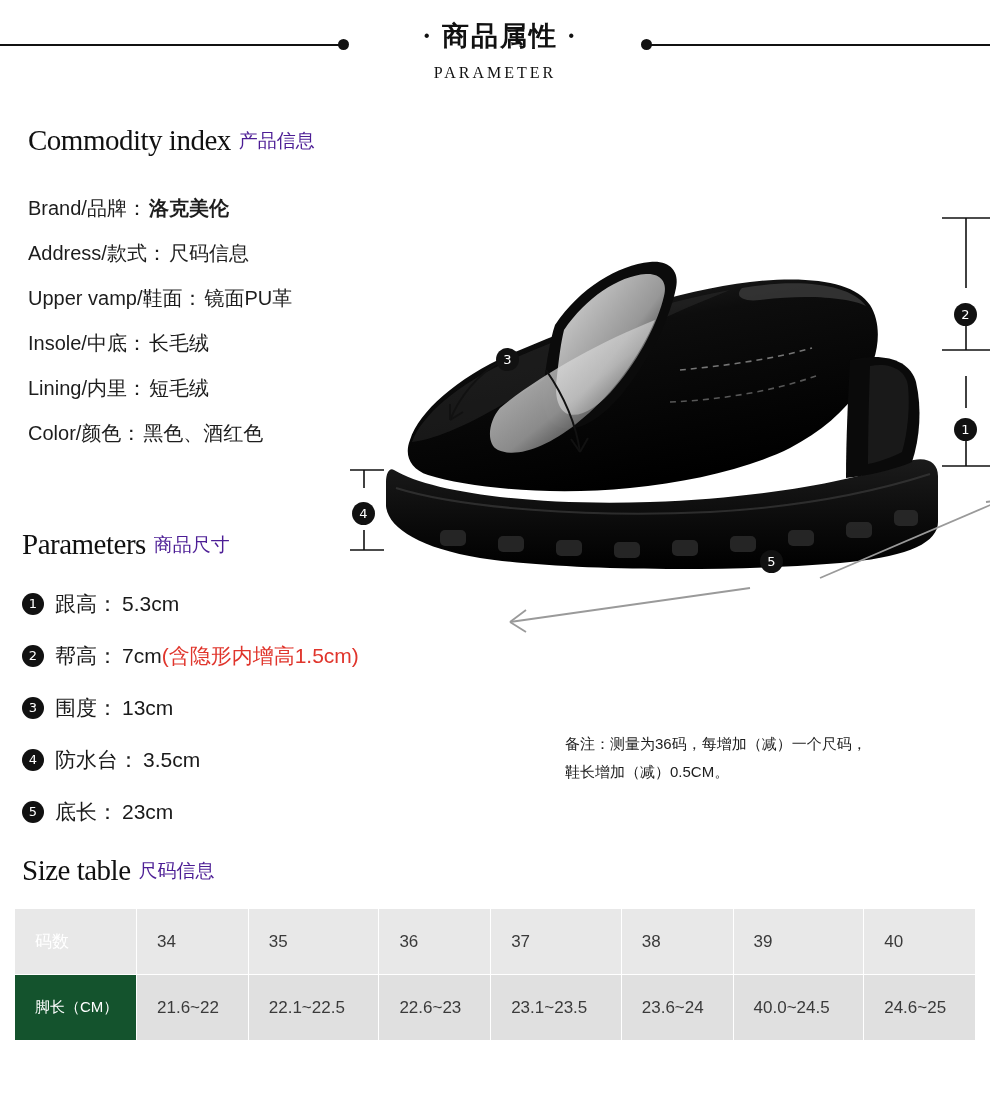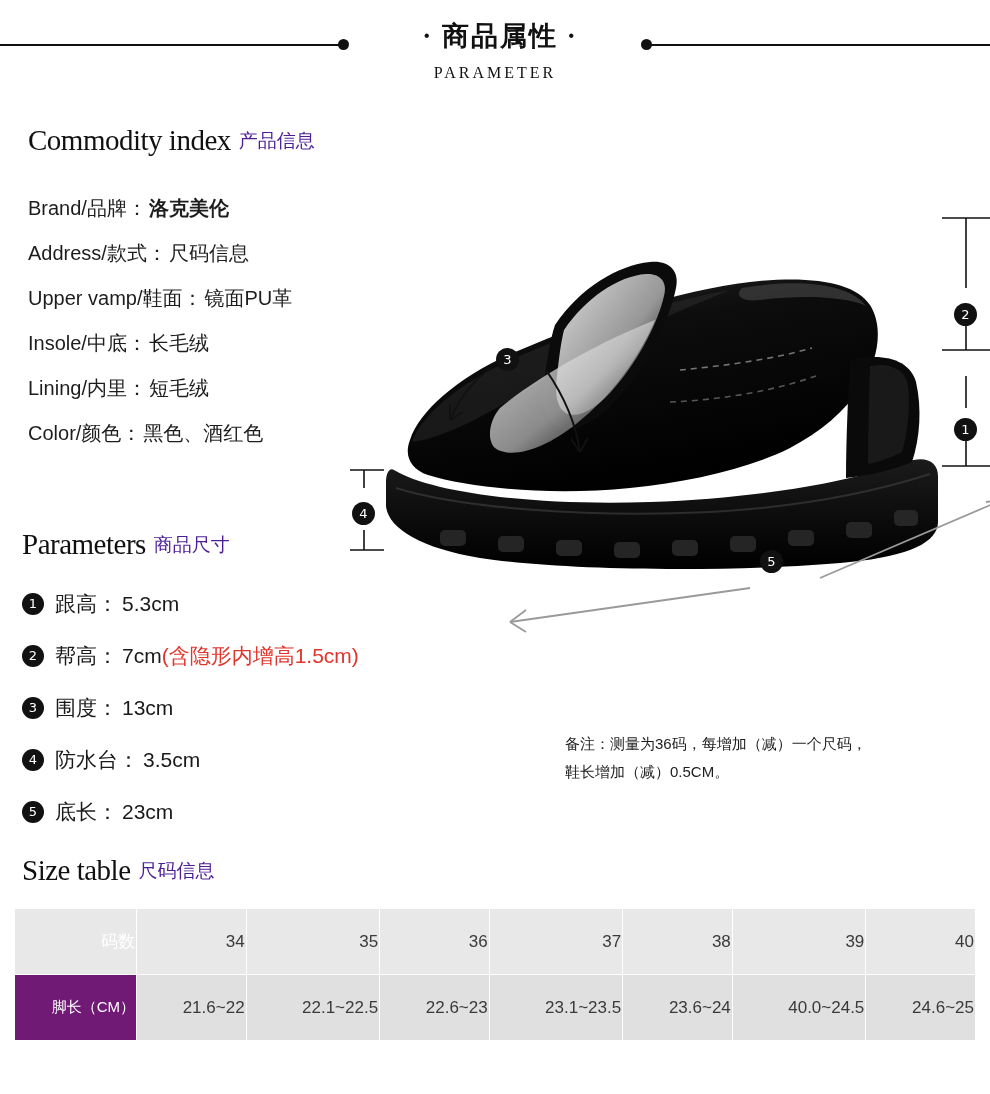--- a/index.html
+++ b/index.html
@@ -171,33 +171,34 @@
     position: absolute;
     left: 14px;
     top: 908px;
     width: 962px;
     border-collapse: collapse;
     font-size: 17px;
   }
   .size-table td {
     border: 1px solid #ffffff;
     height: 66px;
-    text-align: right;
+    text-align: left;
     color: #3a3a3a;
     background: #e6e6e6;
+    padding-left: 20px;
   }
   .size-table tr.row-a td { background: #e8e8e8; }
   .size-table tr.row-b td { background: #e0e0e0; }
   .size-table td.hcell {
     background: #555a5e;
     color: #ffffff;
     width: 122px;
     font-size: 17px;
   }
-  .size-table tr.row-b td.hcell { background: #701a75; }
+  .size-table tr.row-b td.hcell { background: #14532d; }
   .size-table td.hcell.small { font-size: 15px; }
 </style>
 </head>
 <body>
 
 <div class="header">
   <div class="rule left"></div>
   <div class="rule-dot left"></div>
   <div class="rule right"></div>
   <div class="rule-dot right"></div>

